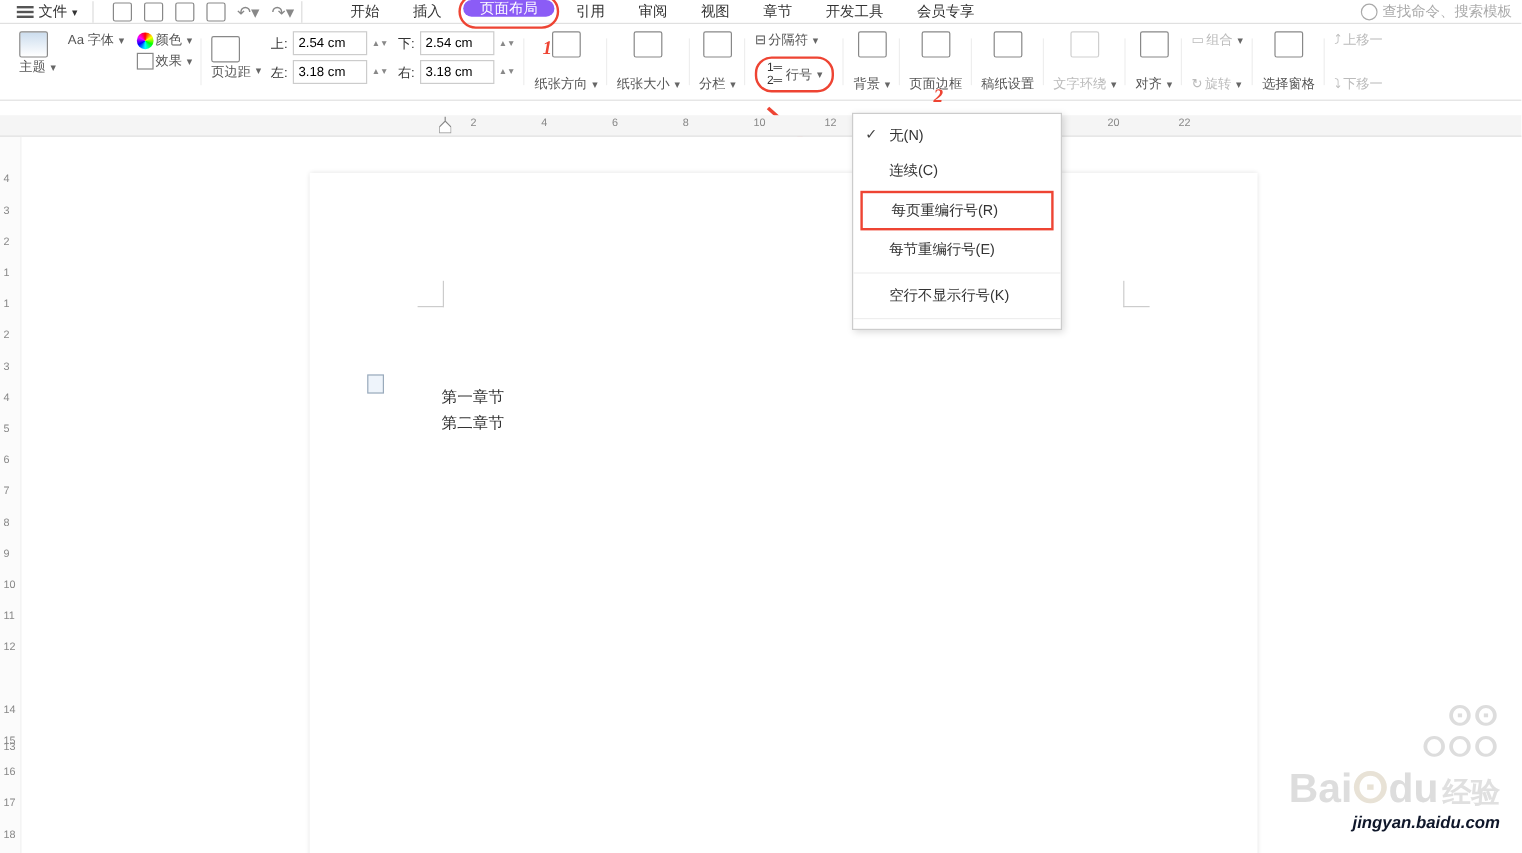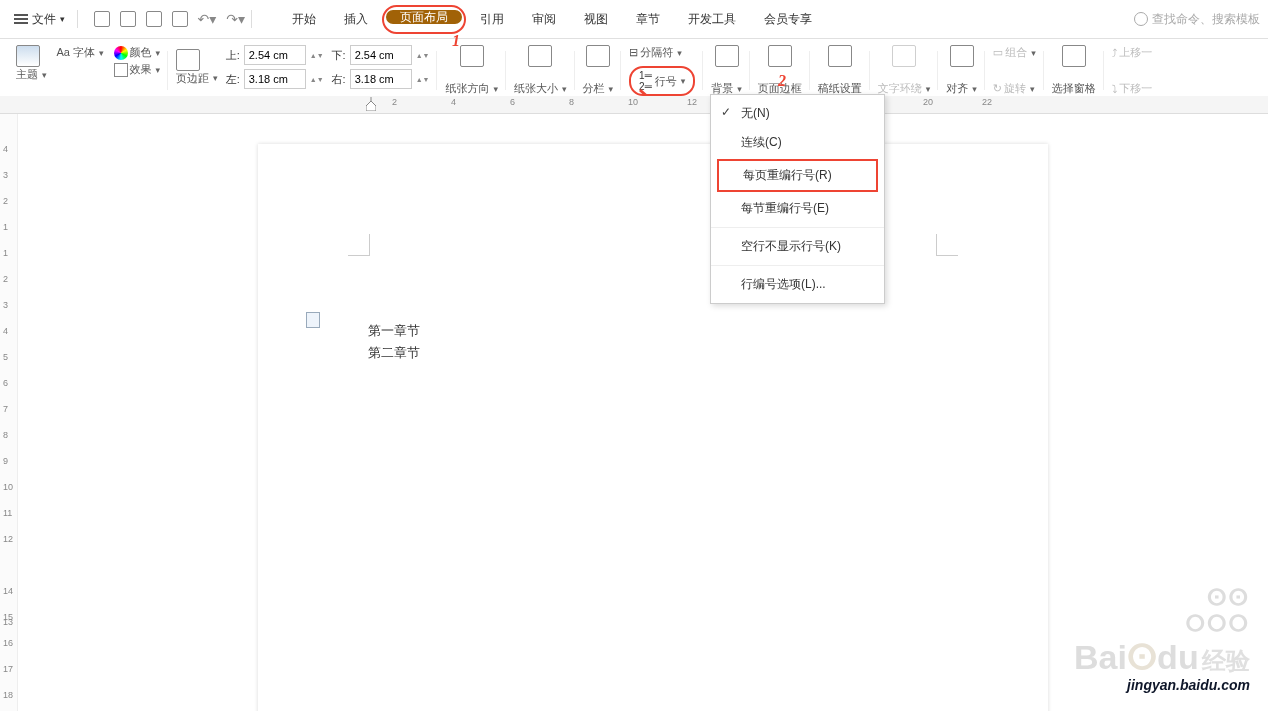--- a/index.html
+++ b/index.html
@@ -1,28 +1,28 @@
 <!DOCTYPE html>
 <html><head>
 <meta charset="utf-8">
 <style>
 * { margin: 0; padding: 0; box-sizing: border-box; font-family: "Microsoft YaHei", Arial, sans-serif; }
 body { background: #fff; font-size: 12px; color: #333; overflow: hidden; width: 1268px; height: 711px; position: relative; }
 
 
-.menubar { height: 39px; display: flex; align-items: center; padding: 0 8px; border-bottom: 1px solid #e0e0e0; text-align: center; }
+.menubar { height: 20px; display: flex; align-items: center; padding: 0 8px; border-bottom: 1px solid #e0e0e0; text-align: center; }
 .file-btn { display: flex; align-items: center; gap: 4px; padding: 4px 6px; cursor: pointer; }
 .file-btn .ham { display: inline-block; width: 14px; height: 10px; border-top: 2px solid #555; border-bottom: 2px solid #555; position: relative; }
 .file-btn .ham::before { content: ""; position: absolute; top: 2px; left: 0; right: 0; height: 2px; background: #555; }
 .qat { display: flex; align-items: center; gap: 10px; margin-left: 10px; }
 .qat-icon { width: 16px; height: 16px; border: 1px solid #888; border-radius: 2px; position: relative; }
 .sep { width: 1px; height: 18px; background: #ddd; margin: 0 6px; }
 .tabs { display: flex; margin-left: 20px; gap: 0; }
 .tab { padding: 6px 14px; cursor: pointer; position: relative; }
-.tab.active { background: #a16207; color: #fff; border-radius: 12px; padding: 0 14px; }
+.tab.active { background: #8b5cf6; color: #fff; border-radius: 12px; padding: 0 14px; }
 .tab.active-wrap { border: 2px solid #e43; border-radius: 16px; padding: 2px; }
 .search-box { margin-left: auto; display: flex; align-items: center; gap: 4px; color: #aaa; }
 .search-box::before { content: ""; width: 12px; height: 12px; border: 1.5px solid #aaa; border-radius: 50%; display: inline-block; position: relative; }
 
 
 .ribbon { height: 64px; display: flex; align-items: stretch; padding: 4px 8px; border-bottom: 1px solid #e0e0e0; position: relative; }
 .rgroup { display: flex; flex-direction: column; align-items: center; justify-content: space-between; padding: 2px 8px; position: relative; }
 .rgroup::after { content: ""; position: absolute; right: 0; top: 8px; bottom: 8px; width: 1px; background: #eee; }
 .rgroup:last-child::after { display: none; }
 .big-icon { width: 24px; height: 22px; border: 1px solid #888; border-radius: 2px; }
@@ -300,21 +300,20 @@
 </div>
 
 <div class="menu">
   <div class="menu-item checked">无(N)</div>
   <div class="menu-item">连续(C)</div>
   <div class="menu-item boxed">每页重编行号(R)</div>
   <div class="menu-item">每节重编行号(E)</div>
   <div class="menu-sep"></div>
   <div class="menu-item">空行不显示行号(K)</div>
   <div class="menu-sep"></div>
-  <div class="menu-item">行编号选项(L)...</div>
 </div>
 
 <div class="wm">
   <div class="paw">ⵙⵙ<br>ⵔⵔⵔ</div>
   <span class="brand"><span>Bai</span><span class="o">ⵙ</span><span>du</span></span>
   <span class="tag">经验</span>
   <div class="url">jingyan.baidu.com</div>
 </div>
 
 </body></html>

